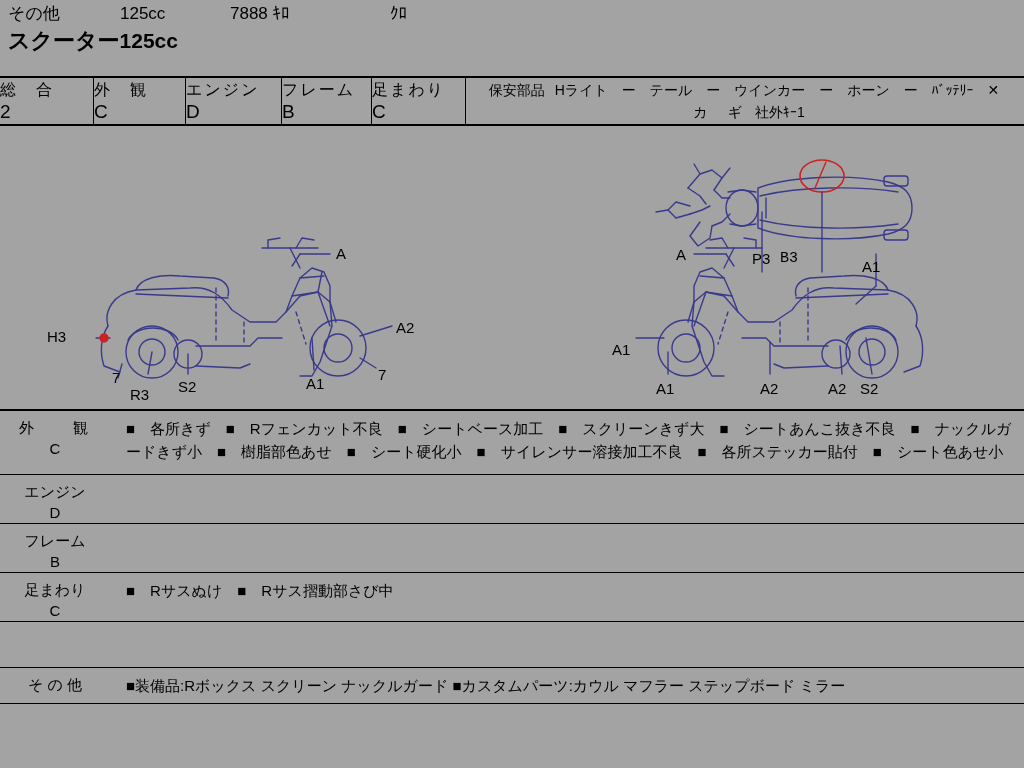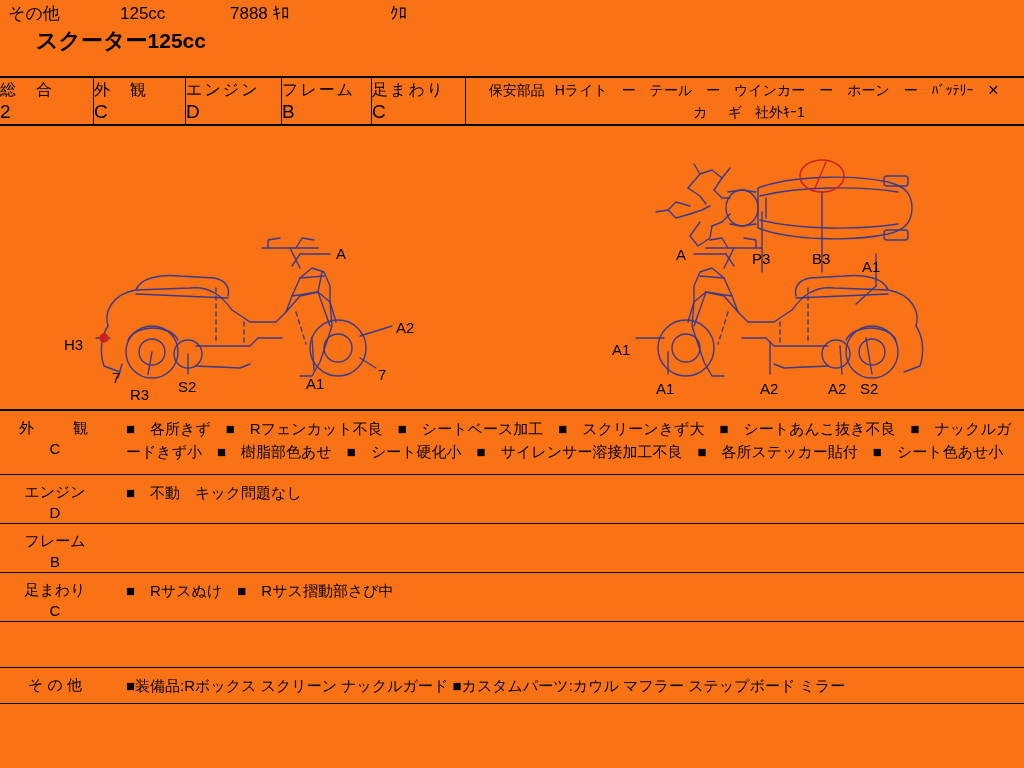--- a/index.html
+++ b/index.html
@@ -7,21 +7,21 @@
     margin: 0; padding: 0;
     width: 1024px; height: 768px;
     background: #ffffff;
     font-family: "Liberation Sans", sans-serif;
     color: #000;
   }
   .sheet {
     position: relative;
     width: 1024px;
     height: 768px;
-    background: #f97316;
+    background: #a3a3a3;
     overflow: hidden;
   }
 
   
   .header {
     position: relative;
     height: 78px;
     border-bottom: 2px solid #000;
   }
   .hdr-left {
@@ -40,21 +40,20 @@
   .hdr-row1 .c1 { width: 112px; }
   .hdr-row1 .c2 { width: 110px; }
   .hdr-row1 .c3 { width: 160px; }
   .hdr-row1 .c4 { width: 120px; }
   .hdr-title {
     position: absolute;
     top: 26px; left: 8px;
     font-size: 22px;
     font-weight: bold;
     letter-spacing: 0px;
-    margin-left: 28px;
   }
   .hdr-title .sub { font-size: 21px; }
 
   .hdr-right {
     position: absolute;
     left: 660px; top: 0;
     right: 0; height: 100%;
     border-left: 2px solid #000;
     padding: 2px 0 0 8px;
     font-size: 17px;
@@ -327,24 +326,24 @@
         <path d="M876 160 L 856 178"></path>
         <path d="M636 212 L 664 212"></path>
         <path d="M668 226 L 668 248"></path>
         <path d="M770 216 L 770 248"></path>
         <path d="M840 220 L 842 248"></path>
         <path d="M866 212 L 872 248"></path>
       </g>
     </svg>
 
     <div class="dlabel" style="left:752px; top:124px;">P3</div>
-    <div class="dlabel" style="left:812px; top:124px;">B3</div>
+    <div class="dlabel" style="left:780px; top:124px;font-family:Liberation Mono, monospace;">B3</div>
     <div class="dlabel" style="left:336px; top:119px;">A</div>
     <div class="dlabel" style="left:396px; top:193px;">A2</div>
-    <div class="dlabel" style="left:64px; top:202px;margin-top:8px;">H3</div>
+    <div class="dlabel" style="left:47px; top:202px;">H3</div>
     <div class="dlabel" style="left:112px; top:243px;">7</div>
     <div class="dlabel" style="left:130px; top:260px;">R3</div>
     <div class="dlabel" style="left:178px; top:252px;">S2</div>
     <div class="dlabel" style="left:306px; top:249px;">A1</div>
     <div class="dlabel" style="left:378px; top:240px;">7</div>
     <div class="dlabel" style="left:676px; top:120px;">A</div>
     <div class="dlabel" style="left:862px; top:132px;">A1</div>
     <div class="dlabel" style="left:612px; top:215px;">A1</div>
     <div class="dlabel" style="left:656px; top:254px;">A1</div>
     <div class="dlabel" style="left:760px; top:254px;">A2</div>
@@ -360,21 +359,20 @@
         <div>C</div>
       </div>
       <div class="dval">■　各所きず　■　Rフェンカット不良　■　シートベース加工　■　スクリーンきず大　■　シートあんこ抜き不良　■　ナックルガードきず小　■　樹脂部色あせ　■　シート硬化小　■　サイレンサー溶接加工不良　■　各所ステッカー貼付　■　シート色あせ小</div>
     </div>
 
     <div class="drow">
       <div class="dkey">
         <div>エンジン</div>
         <div>D</div>
       </div>
-      <div class="dval">■　不動　キック問題なし</div>
     </div>
 
     <div class="drow">
       <div class="dkey">
         <div>フレーム</div>
         <div>B</div>
       </div>
     </div>
 
     <div class="drow">

